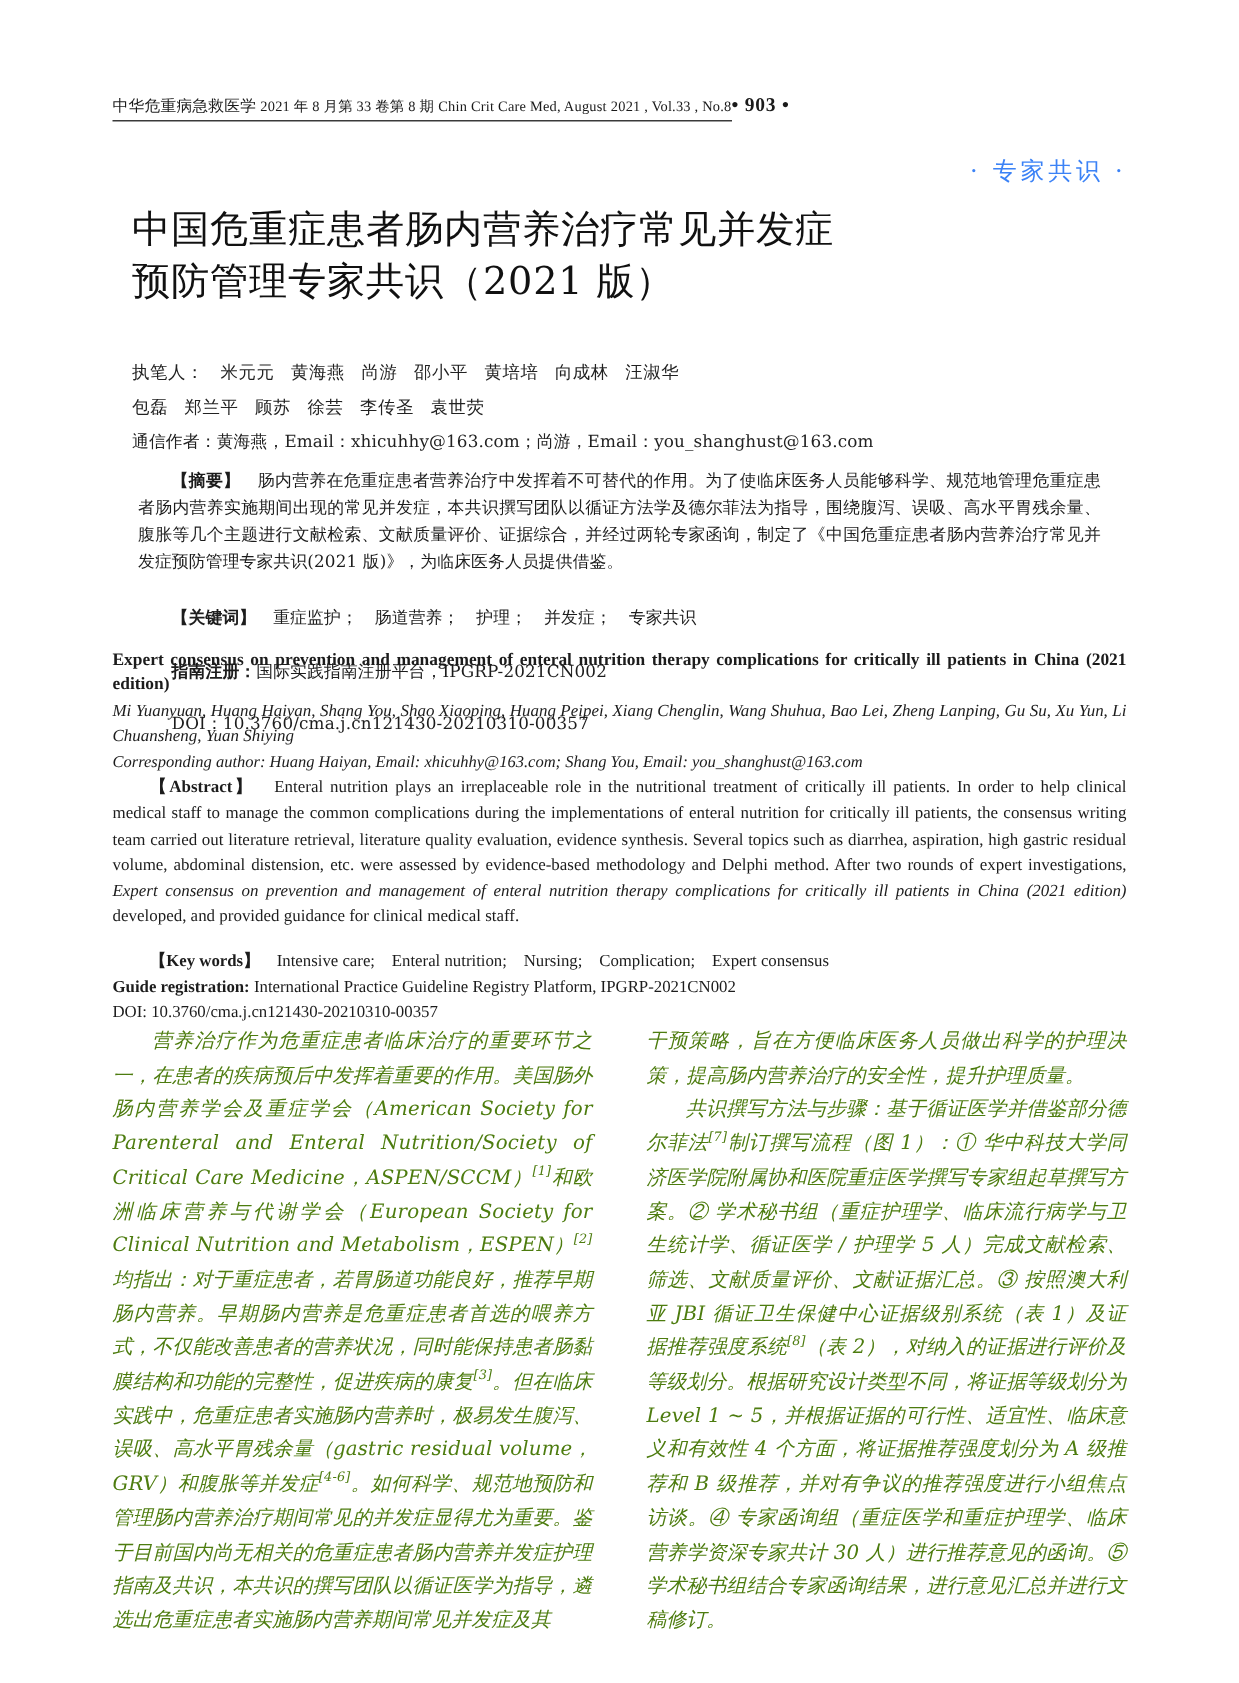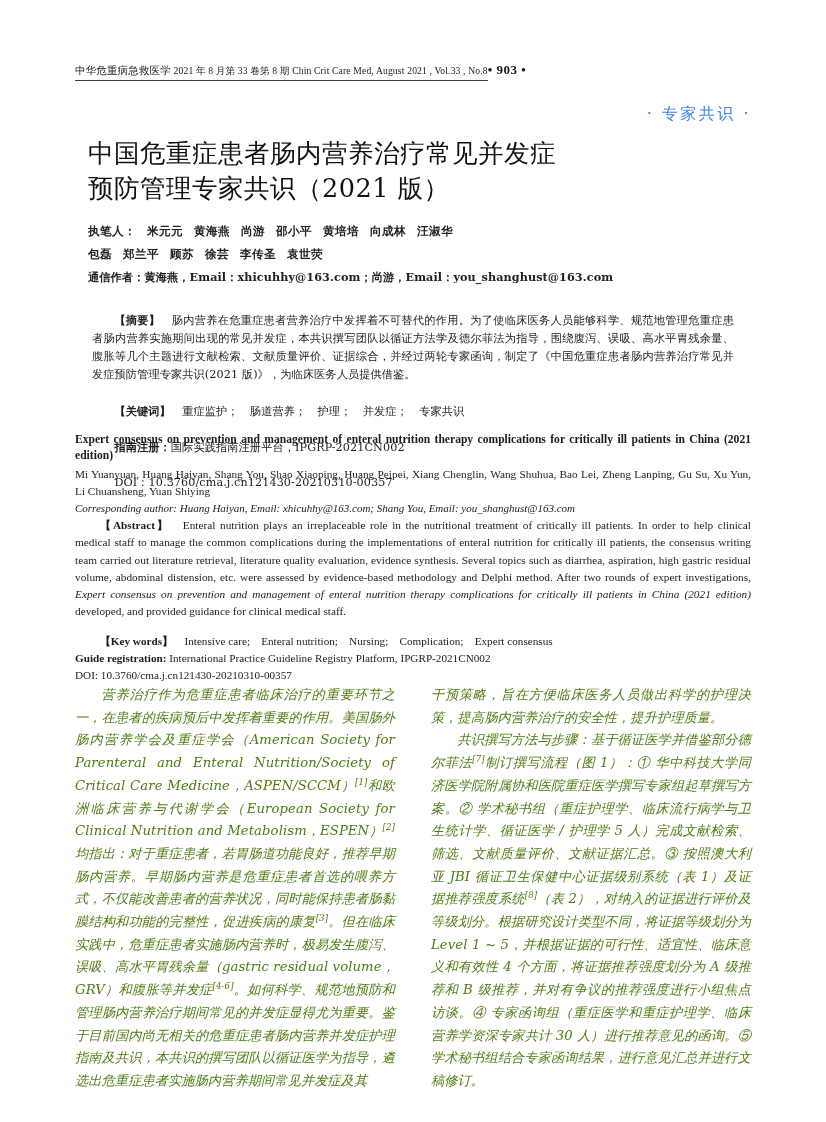--- a/index.html
+++ b/index.html
@@ -80,28 +80,27 @@
     letter-spacing: 0.5px;
     color: #111;
     margin: 0;
     font-weight: normal;
   }
 
   
   .authors {
     position: absolute;
     left: 88px;
-    top: 220px;
+    top: 237px;
     width: 680px;
     font-family: "DejaVu Serif", "Liberation Serif", serif;
     font-size: 11.6px;
     line-height: 1.95;
     color: #222;
     letter-spacing: 0.4px;
-    font-weight: bold;
   }
   .authors .line span { margin-right: 11px; }
   .authors .line span:last-child { margin-right: 0; }
   .corr {
     margin-top: 2px;
     font-size: 11.2px;
     letter-spacing: 0.1px;
   }
 
   
@@ -137,20 +136,21 @@
     text-align: justify;
     color: #1c1c1c;
   }
   .en-title {
     font-weight: bold;
     font-size: 11.6px;
     line-height: 1.42;
     margin: 0 0 1px 0;
   }
   .en-authors {
+    font-style: italic;
     font-size: 11.3px;
     line-height: 1.5;
     margin: 0;
   }
   .en-corr {
     font-style: italic;
     font-size: 11px;
     line-height: 1.5;
     margin: 0 0 1px 0;
   }

